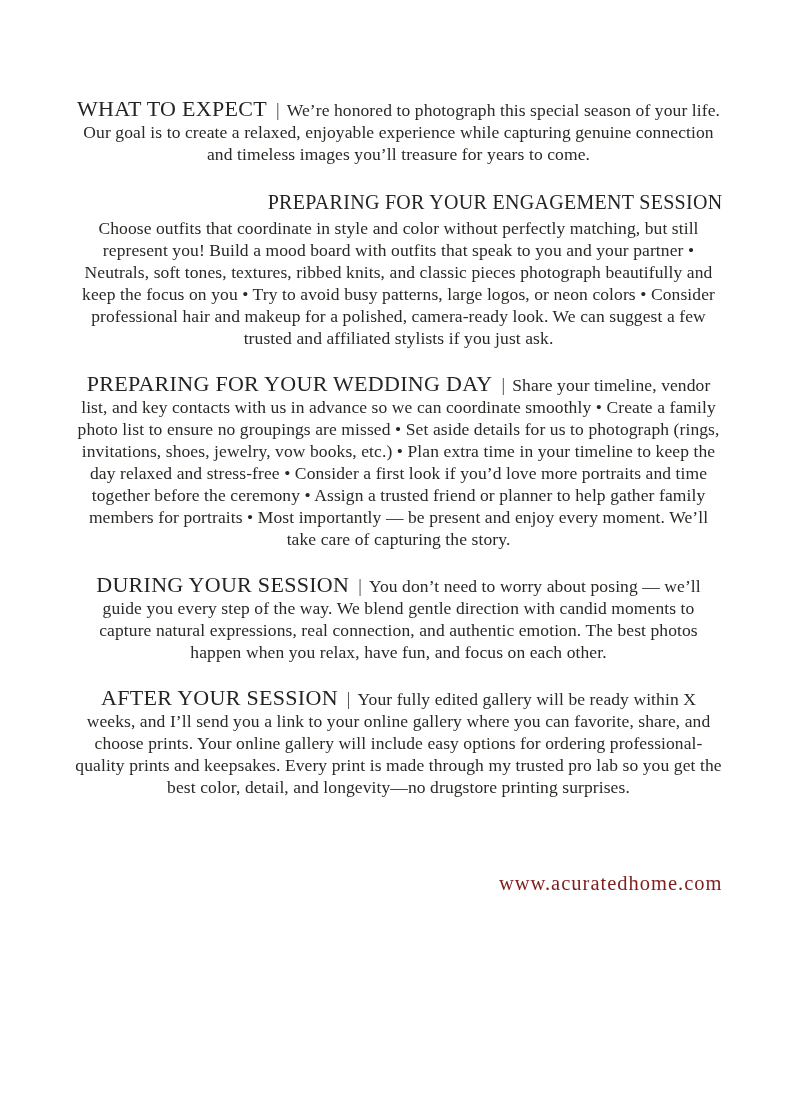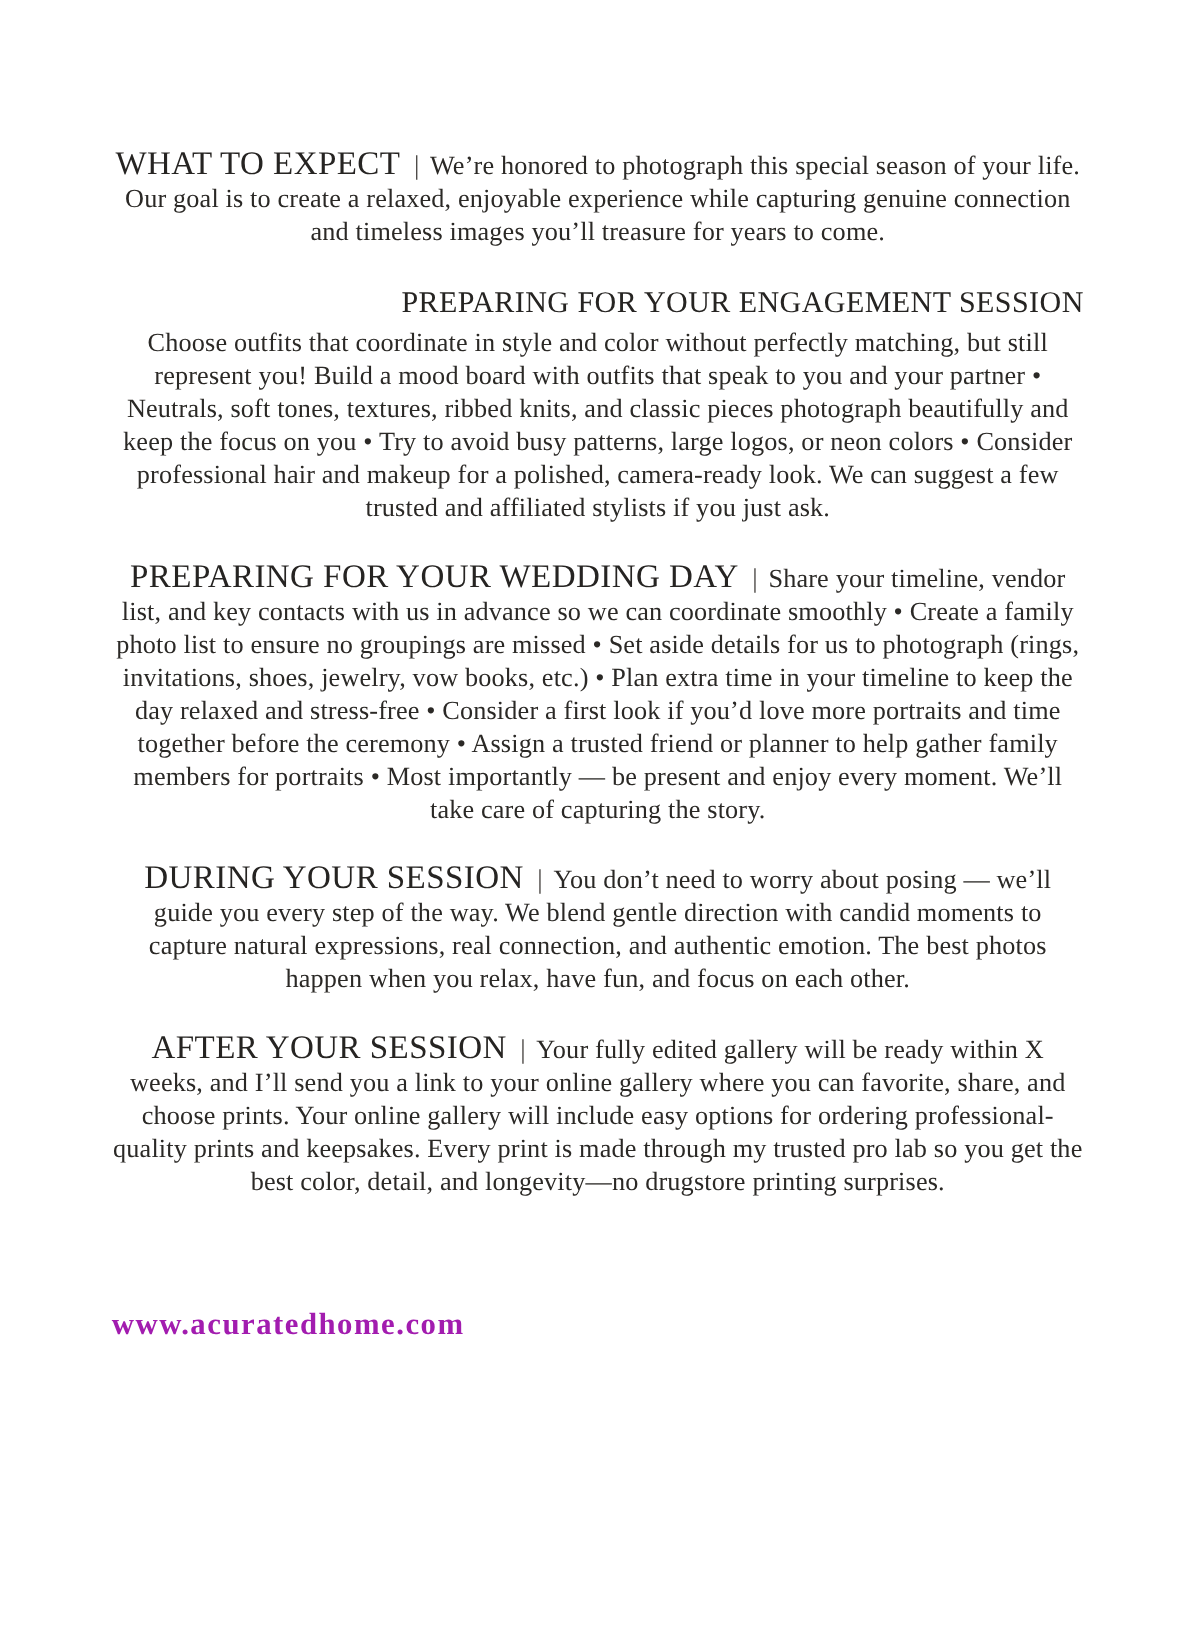--- a/index.html
+++ b/index.html
@@ -49,25 +49,24 @@
     margin: 0 0 1px 0;
     font-weight: normal;
   }
   .divider {
     margin: 0 7px 0 9px;
     color: #4a4744;
     font-size: 18px;
   }
   .footer {
     margin-top: 74px;
-    text-align: left;
+    text-align: right;
     font-size: 20.5px;
     letter-spacing: 1px;
-    color: #a21caf;
-    font-weight: bold;
+    color: #7f1d1d;
   }
 </style>
 </head>
 <body>
 
 <div class="page">
   <div class="content">
 
     <section class="sec">
       <p class="para">

